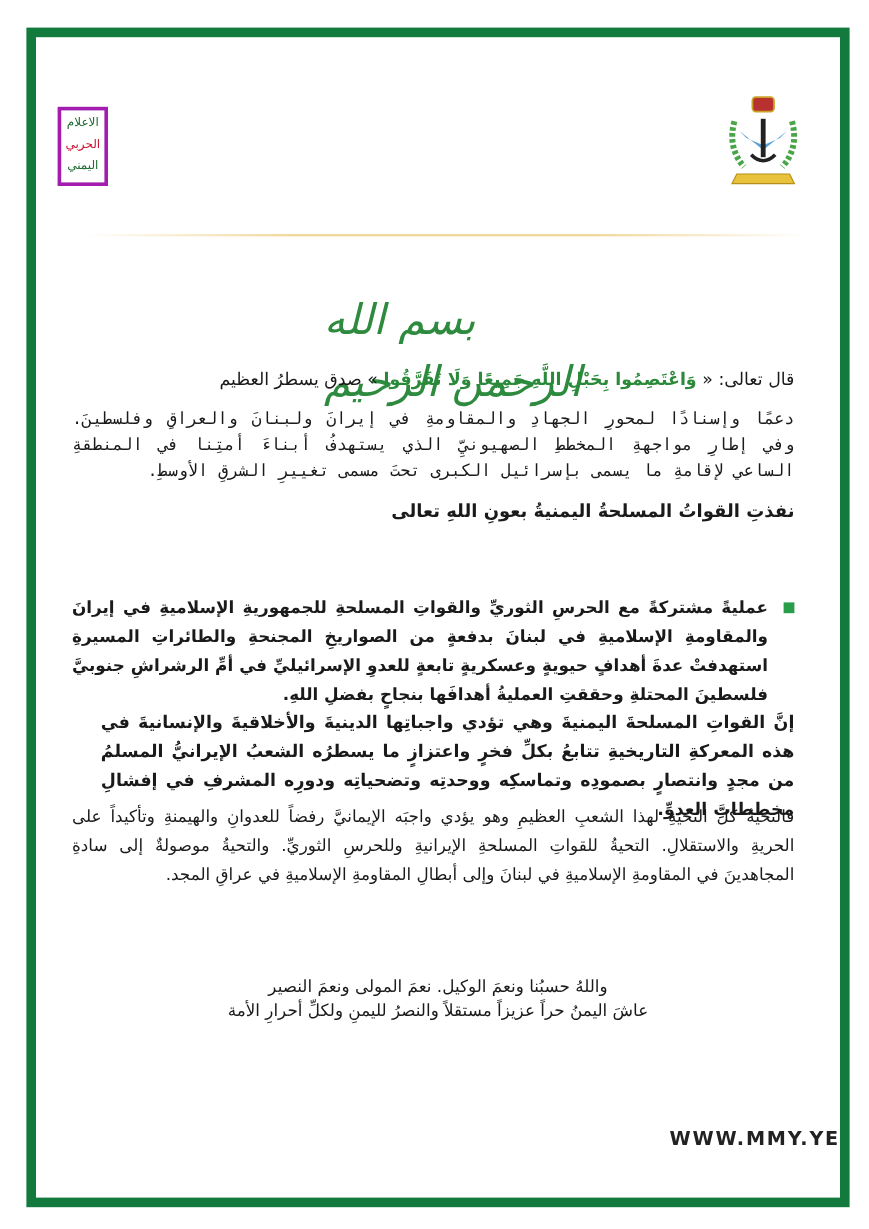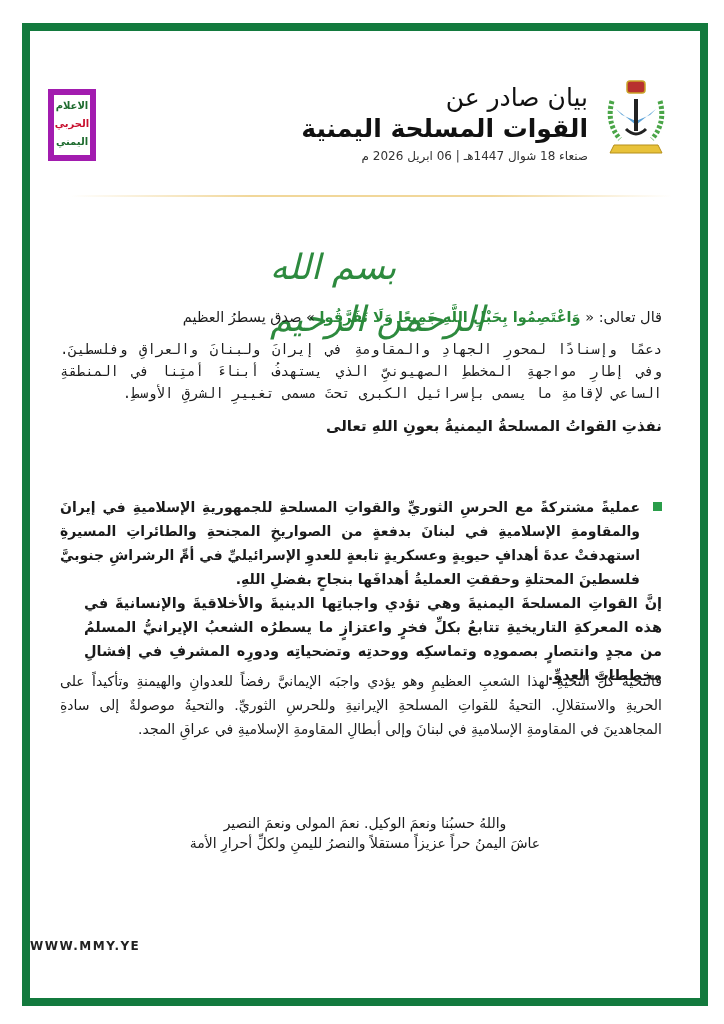--- a/index.html
+++ b/index.html
@@ -6,64 +6,59 @@
   body { width: 724px; height: 1024px; position: relative; overflow: hidden; font-family: "DejaVu Sans", sans-serif; color: #1a1a1a; }
   .frame { position: absolute; left: 22px; top: 23px; width: 670px; height: 967px; border: 8px solid #137a3e; box-sizing: content-box; }
   .page { position: absolute; left: 30px; top: 31px; width: 670px; height: 967px; direction: rtl; }
 
   
   .emblem { position: absolute; right: 28px; top: 48px; width: 72px; height: 80px; }
   .hdr-text { position: absolute; right: 112px; top: 52px; text-align: right; }
   .hdr-line1 { font-size: 25px; font-weight: normal; line-height: 30px; color: #111; }
   .hdr-line2 { font-size: 25px; font-weight: bold; line-height: 32px; color: #111; }
   .hdr-date { font-size: 12px; color: #333; margin-top: 4px; }
-  .media-logo { position: absolute; left: 18px; top: 58px; width: 36px; height: 58px; border: 6px solid #a21caf; text-align: center; font-size: 10px; font-weight: bold; line-height: 18px; padding-top: 2px; direction: rtl; }
+  .media-logo { position: absolute; left: 18px; top: 58px; width: 36px; height: 58px; border: 3px solid #a21caf; text-align: center; font-size: 10px; font-weight: normal; line-height: 18px; padding-top: 2px; direction: rtl; }
   .media-logo .g { color: #1d6b2e; display: block; }
   .media-logo .r { color: #c8102e; display: block; }
   .gold-rule { position: absolute; left: 40px; right: 28px; top: 164px; height: 2px; background: linear-gradient(to right, rgba(240,210,140,0), #f1d79a 30%, #f1d79a 70%, rgba(240,210,140,0)); }
 
   .basmala { position: absolute; left: 240px; top: 210px; width: 220px; height: 52px; text-align: left; font-family: "DejaVu Serif", serif; font-size: 35px; color: #2d8a3e; line-height: 52px; font-style: italic; }
 
   .txt { position: absolute; right: 38px; left: 30px; text-align: justify; text-align-last: right; font-size: 14px; line-height: 22px; color: #1a1a1a; }
   .quote { top: 275px; font-size: 14.5px; }
   .quote .verse { color: #2a8a3a; font-weight: bold; margin-top: 28px; }
   .p1 { top: 308px; font-family: Liberation Mono, monospace; }
   .sub { top: 384px; font-weight: bold; font-size: 15px; }
   .bullet { top: 464px; font-weight: bold; padding-right: 22px; font-size: 14px; line-height: 24px; }
   .bullet-mark { position: absolute; right: 0; top: 7px; width: 9px; height: 9px; background: #2a9d4a; }
   .p2 { top: 560px; font-weight: bold; font-size: 14.5px; line-height: 24px; margin-left: 24px; }
   .p3 { top: 638px; font-size: 14px; line-height: 24px; }
   .p4 { top: 727px; font-weight: bold; font-size: 14.5px; }
   .closing { position: absolute; left: 100px; right: 100px; top: 782px; text-align: center; font-size: 14px; line-height: 20px; }
-  .url { position: absolute; left: 0; right: 0; top: 908px; text-align: left; direction: ltr; font-family: "DejaVu Sans", sans-serif; font-weight: bold; font-size: 12px; letter-spacing: 1.5px; color: #222; }
+  .url { position: absolute; left: 0; right: 0; top: 908px; text-align: right; direction: ltr; font-family: "DejaVu Sans", sans-serif; font-weight: bold; font-size: 16px; letter-spacing: 1.5px; color: #222; }
 </style>
 </head>
 <body>
 
 <div class="frame"></div>
 
 <div class="page">
 
   <div class="emblem">
     <svg width="72" height="80" viewBox="0 0 72 80">
       <rect x="27" y="2" width="18" height="12" rx="3" fill="#b8312f" stroke="#c9a227" stroke-width="1.5"></rect>
       <path d="M12 22 Q6 44 20 60" stroke="#4aa548" stroke-width="5" fill="none" stroke-dasharray="3 2"></path>
       <path d="M60 22 Q66 44 52 60" stroke="#4aa548" stroke-width="5" fill="none" stroke-dasharray="3 2"></path>
       <path d="M16 30 L36 46 L56 30 L50 36 L36 42 L22 36 Z" fill="#5ea3d8"></path>
       <rect x="34" y="20" width="4" height="32" fill="#222"></rect>
       <path d="M26 50 Q36 60 46 50" stroke="#222" stroke-width="3" fill="none"></path>
       <path d="M14 66 L58 66 L62 74 L10 74 Z" fill="#e8c23a" stroke="#b58f1a"></path>
     </svg>
   </div>
 
-  <div class="hdr-text">
-    <div class="hdr-line1">بيان صادر عن</div>
-    <div class="hdr-line2">القوات المسلحة اليمنية</div>
-    <div class="hdr-date">صنعاء 18 شوال 1447هـ | 06 ابريل 2026 م</div>
-  </div>
 
   <div class="media-logo">
     <span class="g">الاعلام</span>
     <span class="r">الحربي</span>
     <span class="g">اليمني</span>
   </div>
 
   <div class="gold-rule"></div>
 
   <div class="basmala">بسم الله الرحمن الرحيم</div>

